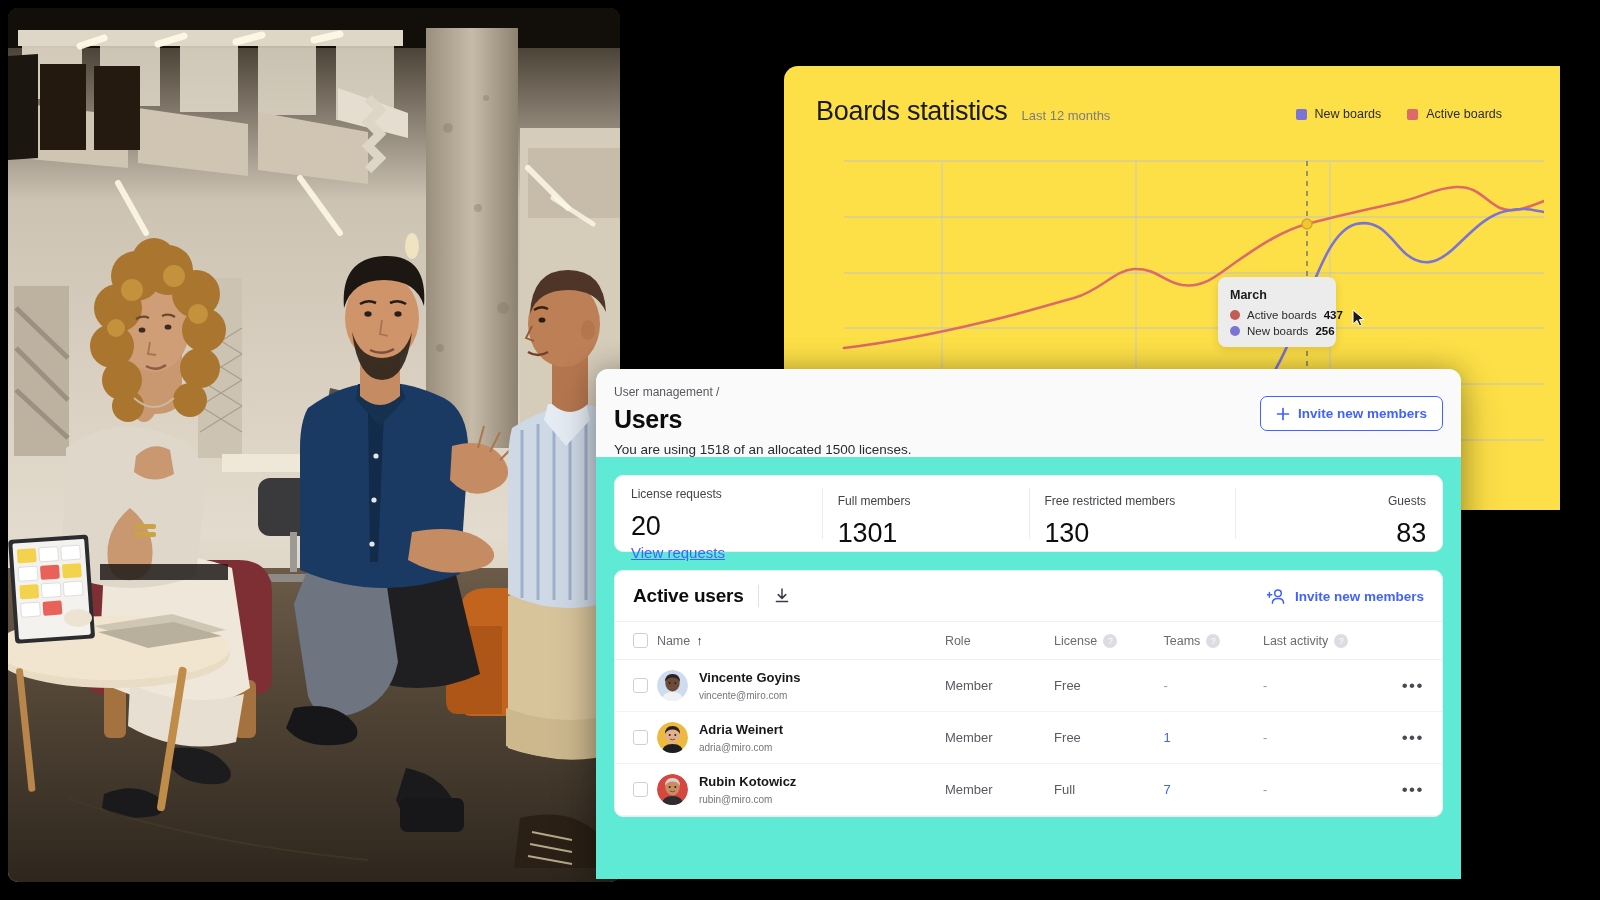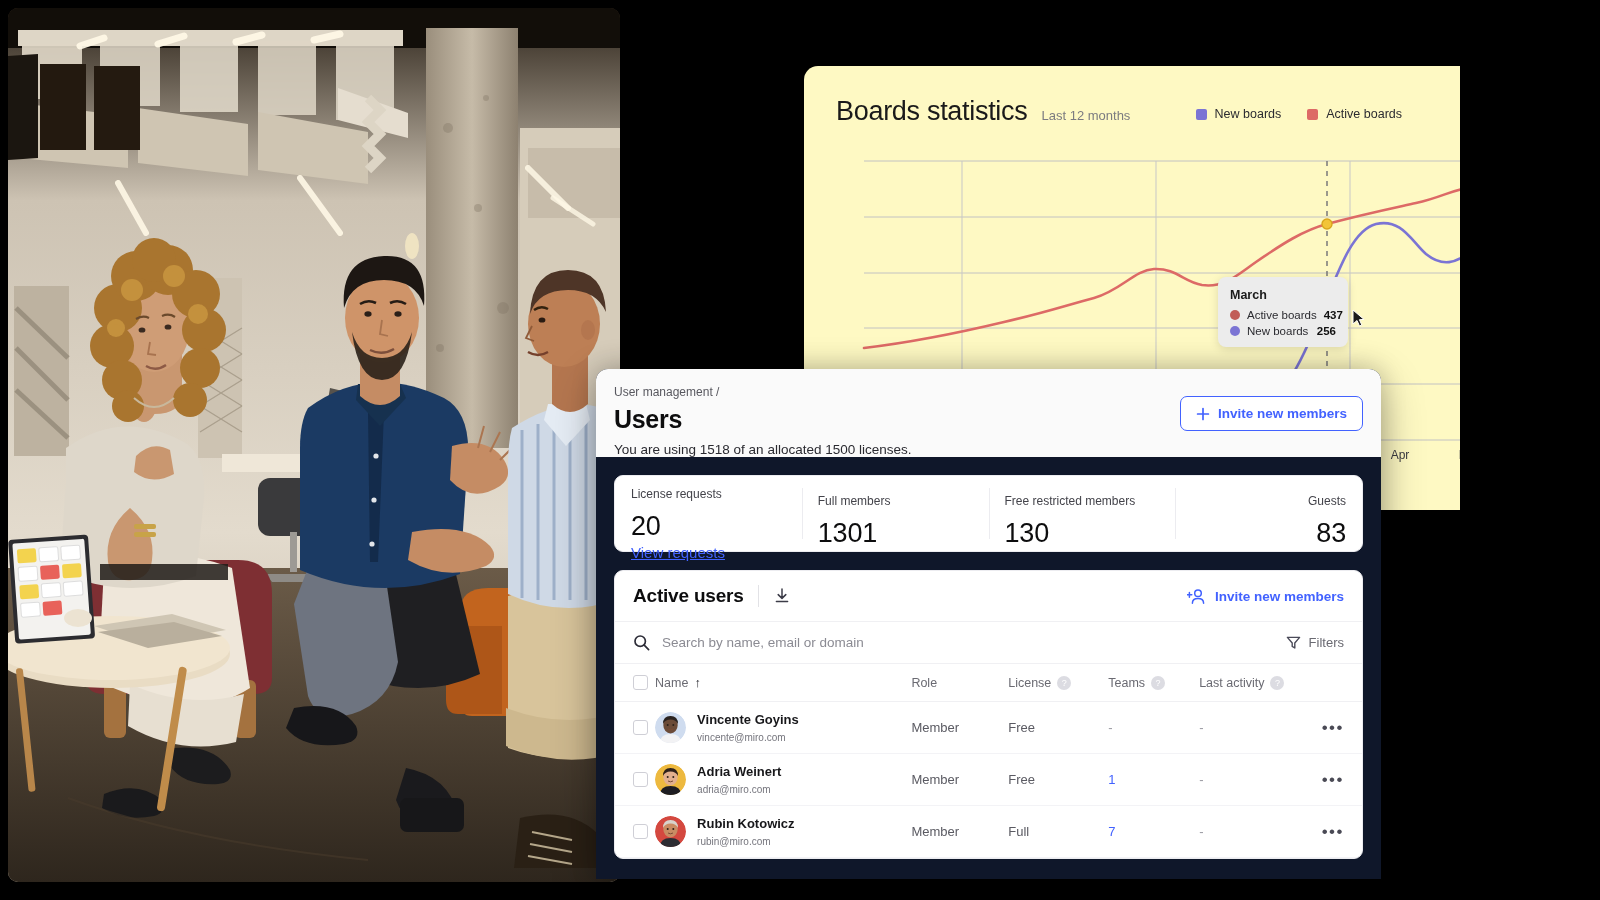--- a/index.html
+++ b/index.html
@@ -14,54 +14,54 @@
   
   .photo {
     position: absolute; left: 8px; top: 8px; width: 612px; height: 874px;
     border-radius: 10px; overflow: hidden;
     background: #241b12;
   }
   .photo svg { display:block; width:100%; height:100%; }
 
   
   .chart-panel {
-    position: absolute; left: 804px; top: 66px; width: 656px; height: 444px;
-    background: #fef9c3;
+    position: absolute; left: 784px; top: 66px; width: 776px; height: 444px;
+    background: #fde047;
     border-radius: 14px 0 0 14px;
     box-shadow: 0 10px 40px rgba(0,0,0,.35);
     overflow: hidden;
   }
   .chart-head { position:absolute; left:32px; top:30px; display:flex; align-items:baseline; gap:14px; }
   .chart-title { font-size:27px; font-weight:400; color:#1a1a1a; letter-spacing:-.3px; }
   .chart-sub { font-size:13px; color:#7b7b80; }
   .legend { position:absolute; right:58px; top:41px; display:flex; gap:26px; align-items:center; }
   .legend-item { display:flex; align-items:center; gap:8px; font-size:12.5px; color:#2b2b30; }
   .swatch { width:11px; height:11px; border-radius:2px; display:block; }
 
   .plot { position:absolute; left:0; top:140px; width:760px; height:290px; }
   .xlab { position:absolute; font-size:12px; color:#3c3c42; top:382px; text-align:center; width:50px; }
 
   .tooltip {
-    position:absolute; left:1218px; top:277px; width:130px;
+    position:absolute; left:1218px; top:277px; width:118px;
     background:#ececec; border-radius:8px; padding:11px 12px 10px 12px;
     box-shadow:0 2px 10px rgba(0,0,0,.13);
     z-index: 6;
   }
   .tt-title { font-size:12.5px; font-weight:700; color:#1a1a1a; margin-bottom:7px; }
   .tt-row { display:flex; align-items:center; gap:7px; margin-top:4px; font-size:11.5px; color:#2b2b30; }
   .tt-dot { width:10px; height:10px; border-radius:50%; flex:none; }
   .tt-name { flex:1; white-space:nowrap; }
   .tt-val { font-weight:700; color:#111; }
 
   .cursor { position:absolute; left:1352px; top:309px; width:14px; height:18px; z-index:7; }
 
   
   .users-panel {
-    position:absolute; left:596px; top:369px; width:785px; height:510px;
-    background:#0f172a;
+    position:absolute; left:596px; top:369px; width:865px; height:510px;
+    background:#5eead4;
     border-radius:12px 12px 0 0;
     box-shadow: 0 -2px 26px rgba(0,0,0,.18), 0 14px 44px rgba(0,0,0,.30);
     overflow:hidden;
   }
   .up-head { padding:16px 22px 0 18px; position:relative; background:#fafafa; }
   .crumb { font-size:12px; color:#58585f; }
   .ptitle { font-size:25px; font-weight:700; color:#0d0d0e; margin-top:6px; letter-spacing:-.3px; }
   .plicense { font-size:13.5px; color:#2b2b31; margin-top:8px; }
   .invite-outline {
     position:absolute; right:18px; top:27px;
@@ -515,33 +515,20 @@
         <div class="invite-link">
           <svg width="19" height="17" viewBox="0 0 19 17">
             <circle cx="11" cy="5.2" r="3.3" fill="none" stroke="#4262ff" stroke-width="1.5"></circle>
             <path d="M5.4 15.2 q0 -4.6 5.6 -4.6 q5.6 0 5.6 4.6" fill="none" stroke="#4262ff" stroke-width="1.5" stroke-linecap="round"></path>
             <path d="M2.4 4.4 V9.2 M0 6.8 H4.8" stroke="#4262ff" stroke-width="1.5" stroke-linecap="round"></path>
           </svg>
           <span>Invite new members</span>
         </div>
       </div>
 
-      <div class="searchbar">
-        <svg width="17" height="17" viewBox="0 0 17 17">
-          <circle cx="7.2" cy="7.2" r="5.2" fill="none" stroke="#2d2d38" stroke-width="1.7"></circle>
-          <path d="M11.2 11.2 L15.6 15.6" stroke="#2d2d38" stroke-width="1.7" stroke-linecap="round"></path>
-        </svg>
-        <input class="search-input" type="text" value="" placeholder="Search by name, email or domain" style="">
-        <div class="filters">
-          <svg width="15" height="15" viewBox="0 0 15 15">
-            <path d="M1.4 2.4 H13.6 L8.8 8 V13 L6.2 11.4 V8 Z" fill="none" stroke="#4a4a58" stroke-width="1.4" stroke-linejoin="round"></path>
-          </svg>
-          <span>Filters</span>
-        </div>
-      </div>
 
       <table>
         <thead>
           <tr>
             <th class="c-check">
               <span class="chk"></span>
             </th>
             <th class="c-name">
               <span class="hdr-ic">
                 <span>Name</span>

